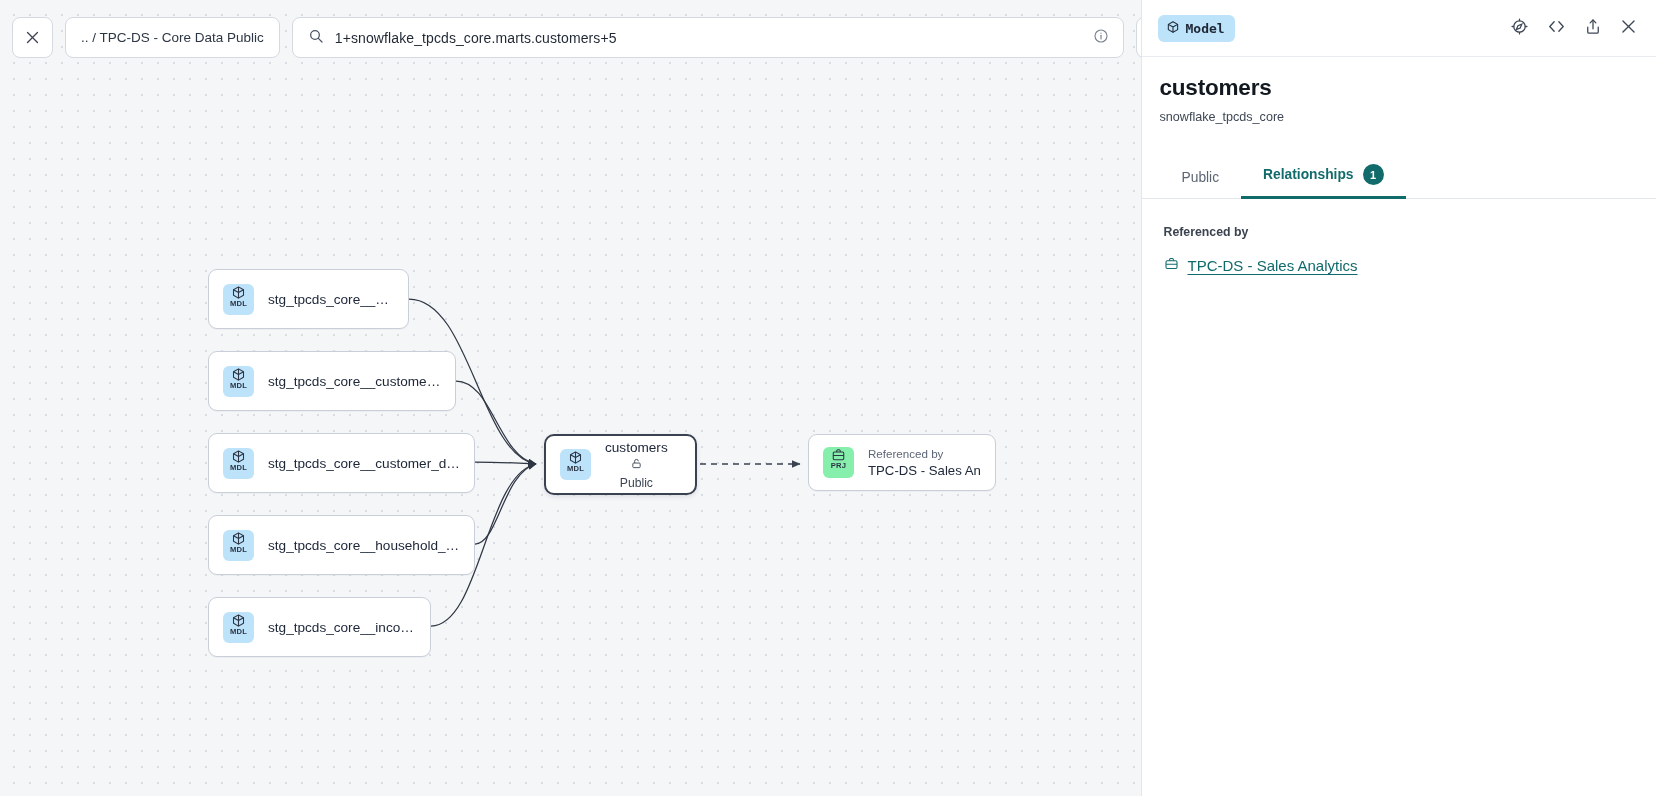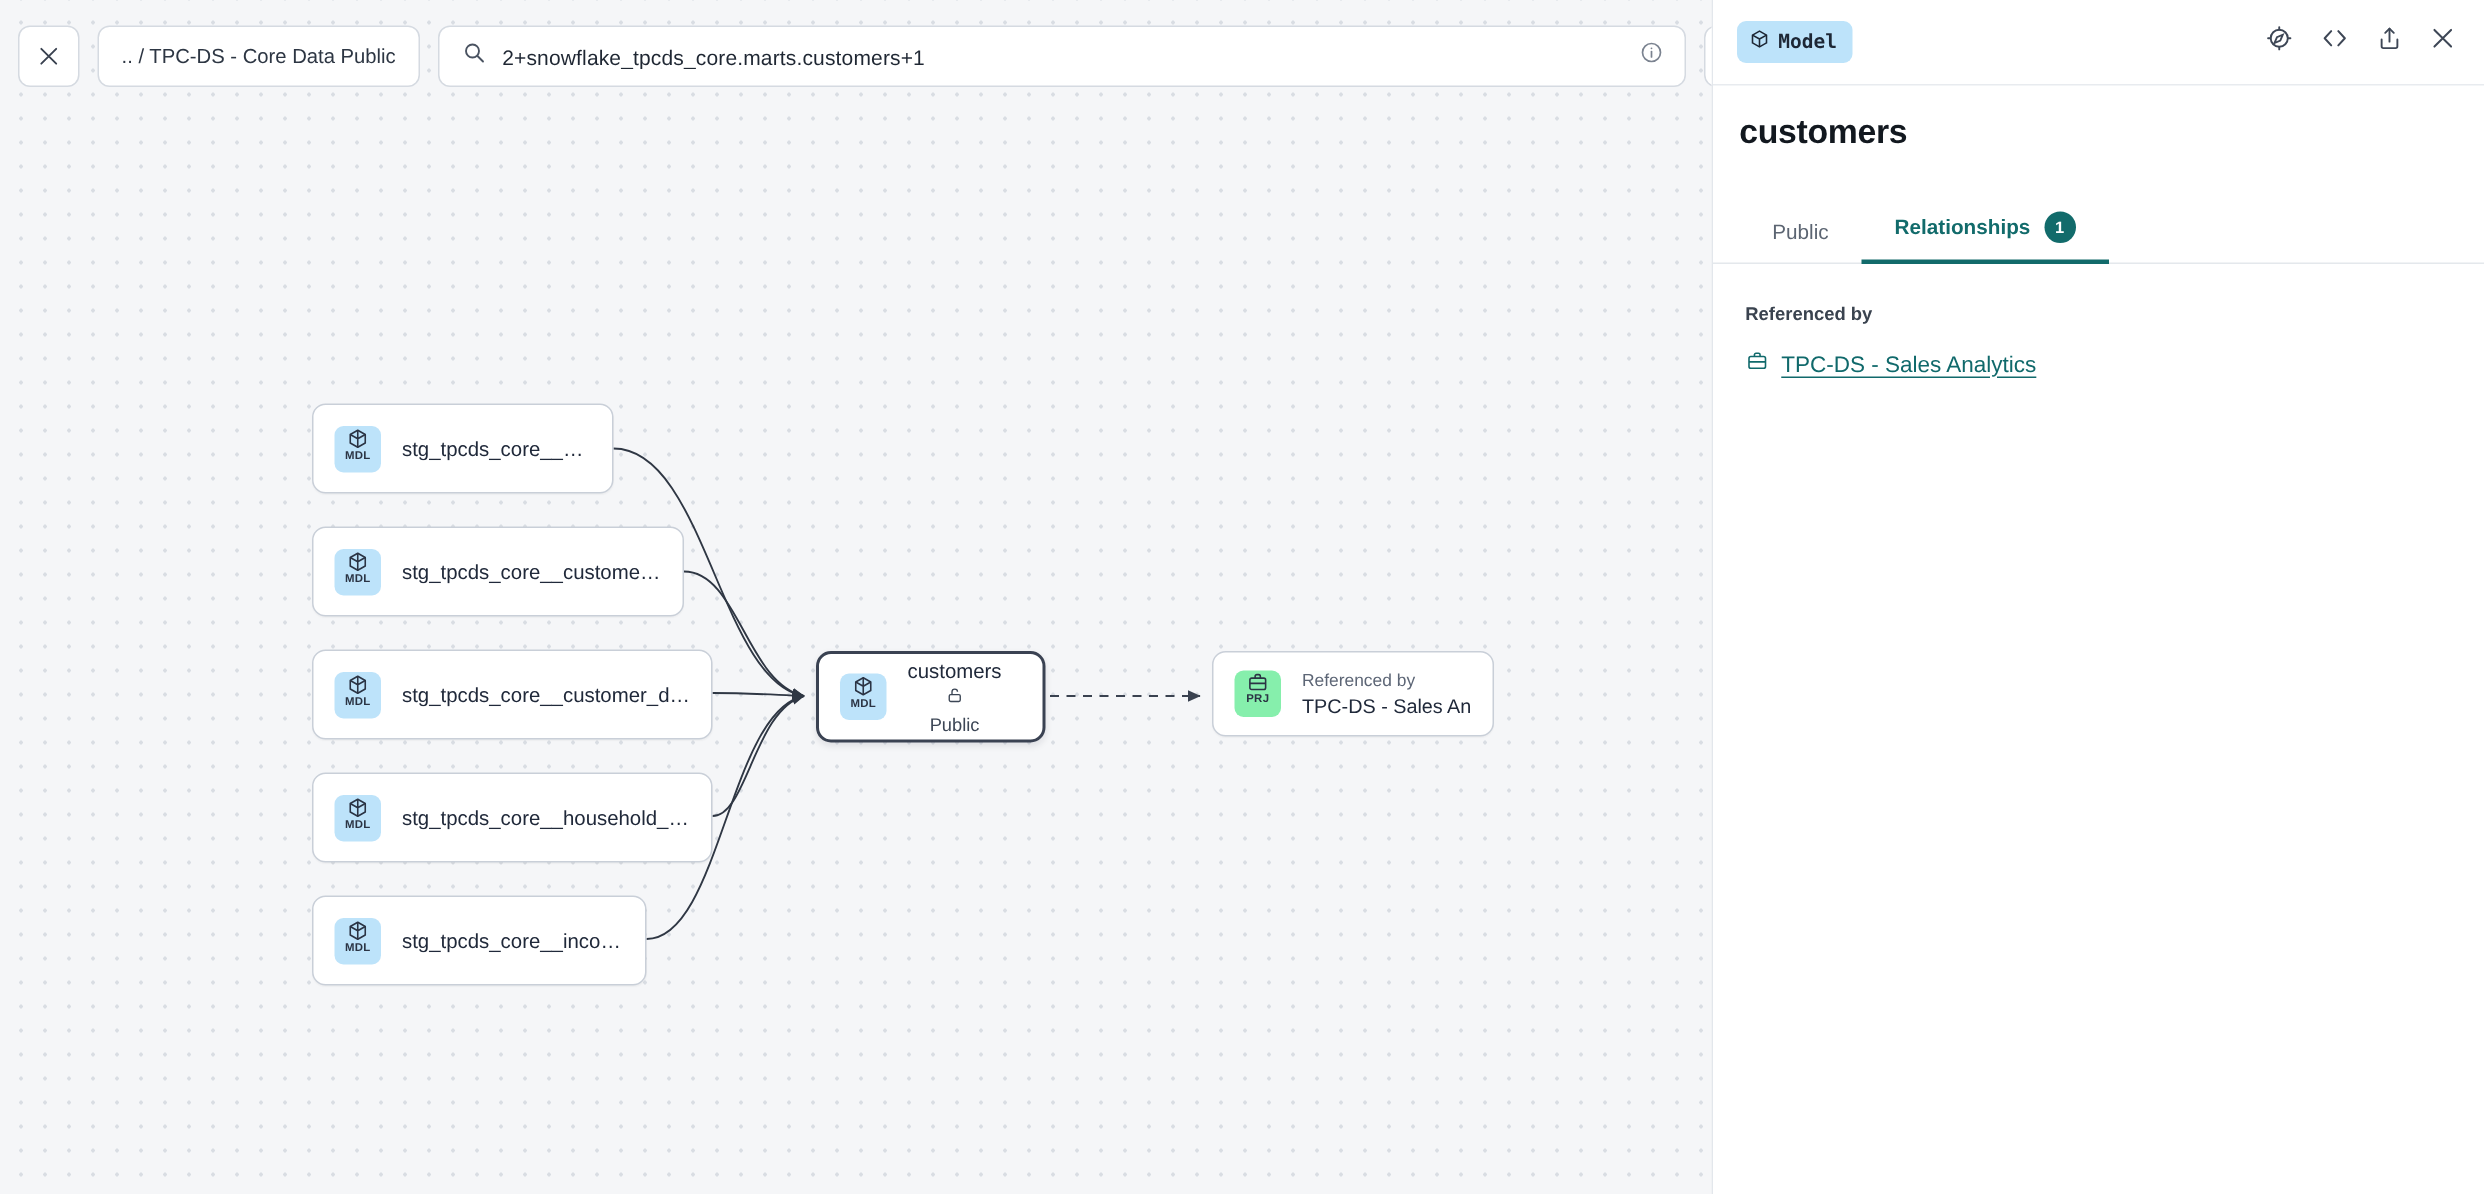--- a/index.html
+++ b/index.html
@@ -396,21 +396,21 @@
         </span>
       </div>
       <div class="breadcrumb">.. / TPC-DS - Core Data Public</div>
       <div class="searchbar">
         <span>
           <svg width="16" height="16" viewBox="0 0 24 24" fill="none" stroke="#4a5361" stroke-width="1.9" stroke-linecap="round">
               <circle cx="10.5" cy="10.5" r="6.5"></circle>
               <path d="M15.5 15.5L21 21"></path>
             </svg>
         </span>
-        <span class="search-text" title="Search lineage">2+snowflake_tpcds_core.marts.customers+1</span>
+        <span class="search-text" title="Search lineage">1+snowflake_tpcds_core.marts.customers+5</span>
         <span>
           <svg width="16" height="16" viewBox="0 0 24 24" fill="none" stroke="#7b8390" stroke-width="1.7" stroke-linecap="round">
               <circle cx="12" cy="12" r="9"></circle>
               <path d="M12 11v5.5"></path>
               <circle cx="12" cy="7.8" r=".9" fill="#7b8390" stroke="none"></circle>
             </svg>
         </span>
       </div>
       <div class="refresh-btn">
         <span>
@@ -467,20 +467,21 @@
             <svg width="19" height="19" viewBox="0 0 24 24" fill="none" stroke="#3e4756" stroke-width="1.7" stroke-linecap="round">
                 <path d="M5 5l14 14M19 5L5 19"></path>
               </svg>
           </span>
         </span>
       </div>
     </div>
 
     <div class="panel-head">
       <div class="panel-title">customers</div>
+      <div class="panel-sub">snowflake_tpcds_core</div>
     </div>
 
     <div class="tabs">
       <div class="tab">
         <span>Public</span>
       </div>
       <div class="tab active">
         <span>Relationships</span>
         <span class="tab-badge">1</span>
       </div>

